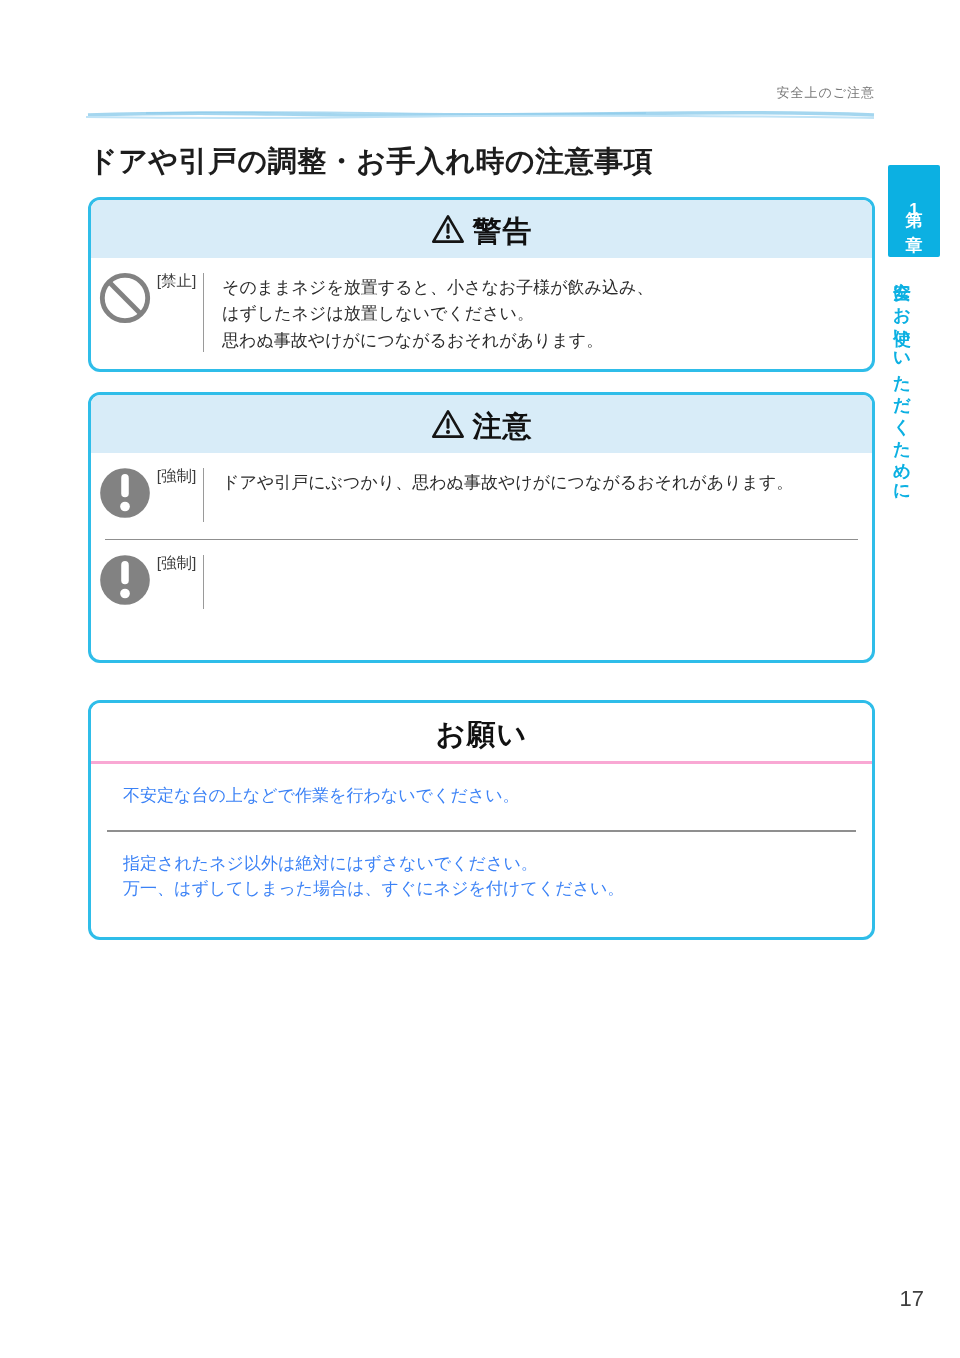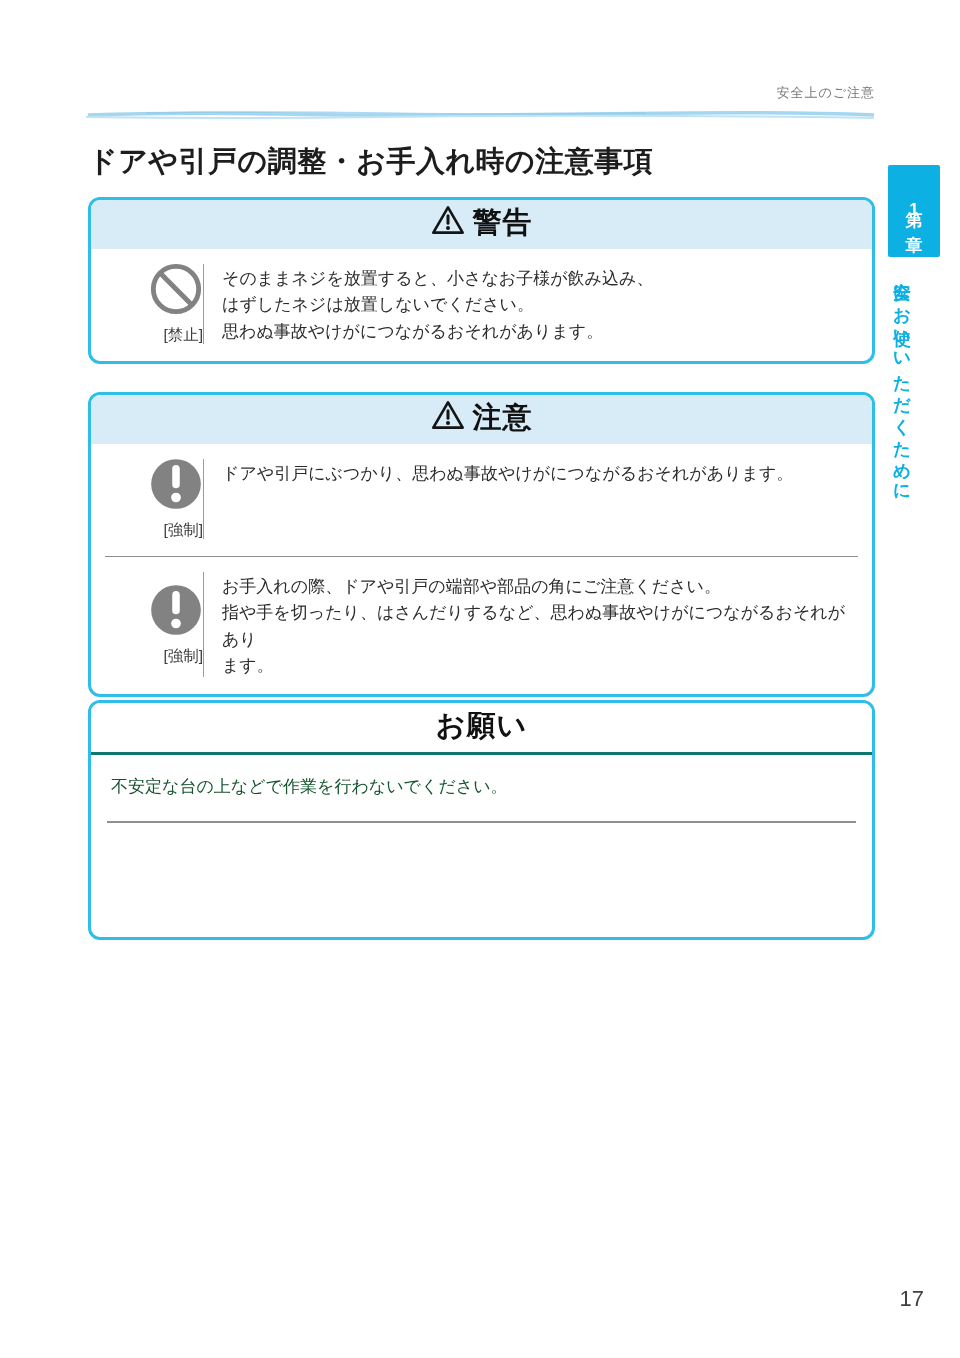--- a/index.html
+++ b/index.html
@@ -21,39 +21,39 @@
   
   .notice-box{
     position:absolute;left:88px;width:787px;box-sizing:border-box;
     border:3px solid #2fbde9;border-radius:12px;background:#fff;overflow:hidden;
   }
   .box-warning{top:197px;min-height:158px;}
   .box-caution{top:392px;min-height:271px;}
   .box-request{top:700px;min-height:240px;}
   .notice-header{
     display:flex;justify-content:center;align-items:center;gap:8px;
-    background:#d8ecf8;padding:3px 0 6px;
+    background:#d8ecf8;padding:12px 0 6px;
     font-size:29px;font-weight:bold;color:#111;letter-spacing:1px;
   }
-  .notice-header.plain{background:#ffffff;border-bottom:3px solid #0f766e;}
+  .notice-header.plain{background:#ffffff;border-bottom:3px solid #f9a8d4;}
   .tri-icon{display:inline-block;}
   
   .notice-row{display:flex;align-items:stretch;padding:13px 14px 15px 0;}
   .icon-col{
-    width:112px;flex:0 0 112px;display:flex;flex-direction:column;
-    align-items:flex-end;justify-content:center;gap:5px;
+    width:112px;flex:0 0 112px;display:flex;
+    align-items:flex-start;justify-content:center;gap:5px;
   }
   .icon-label{font-size:15.5px;color:#3c3c3c;}
   .v-divider{width:1px;background:#9a9a9a;margin:2px 0;}
   .row-text{
     padding:4px 8px 0 18px;font-size:17px;line-height:1.55;color:#2b2b2b;
   }
   .h-divider{border:0;border-top:1px solid #8f8f8f;margin:0 14px;}
   
-  .request-item{padding:19px 20px 21px;font-size:17px;line-height:1.5;color:#14532d;}
+  .request-item{padding:19px 32px 21px;font-size:17px;line-height:1.5;color:#3b82f6;}
   .request-divider{border:0;border-top:1px solid #8f8f8f;margin:0 16px;}
   
   .chapter-tab{
     position:absolute;left:888px;top:165px;width:52px;height:92px;
     background:#0cb0e2;color:#fff;border-radius:2px;
     display:flex;align-items:center;justify-content:center;
     font-size:17px;font-weight:bold;
     writing-mode:vertical-rl;text-orientation:upright;letter-spacing:3px;
   }
   .chapter-title-vertical{
@@ -147,36 +147,35 @@
       <span>
         <svg width="54" height="54" viewBox="0 0 100 100">
           <circle cx="50" cy="50" r="46" fill="#828282"></circle>
           <rect x="43" y="15" width="14" height="43" rx="7" fill="#ffffff"></rect>
           <circle cx="50" cy="75" r="9" fill="#ffffff"></circle>
         </svg>
       </span>
       <span class="icon-label">[強制]</span>
     </div>
     <div class="v-divider"></div>
-    <div class="row-text">
-      <div>お手入れの際、ドアや引戸の端部や部品の角にご注意ください。</div>
-      <div>指や手を切ったり、はさんだりするなど、思わぬ事故やけがにつながるおそれがあり</div>
-      <div>ます。</div>
-    </div>
   </div>
 </section>
 
 <section class="notice-box box-request">
   <div class="notice-header plain">
     <span>お願い</span>
   </div>
 
   <div class="request-item">
     <div>不安定な台の上などで作業を行わないでください。</div>
   </div>
   <hr class="request-divider">
   <hr class="request-divider">
+  <div class="request-item">
+    <div>指定されたネジ以外は絶対にはずさないでください。</div>
+    <div>万一、はずしてしまった場合は、すぐにネジを付けてください。</div>
+  </div>
 </section>
 
 <div class="chapter-tab">第1章</div>
 <div class="chapter-title-vertical">安全にお使いいただくために</div>
 
 <div class="page-number">17</div>
 
 </body></html>

